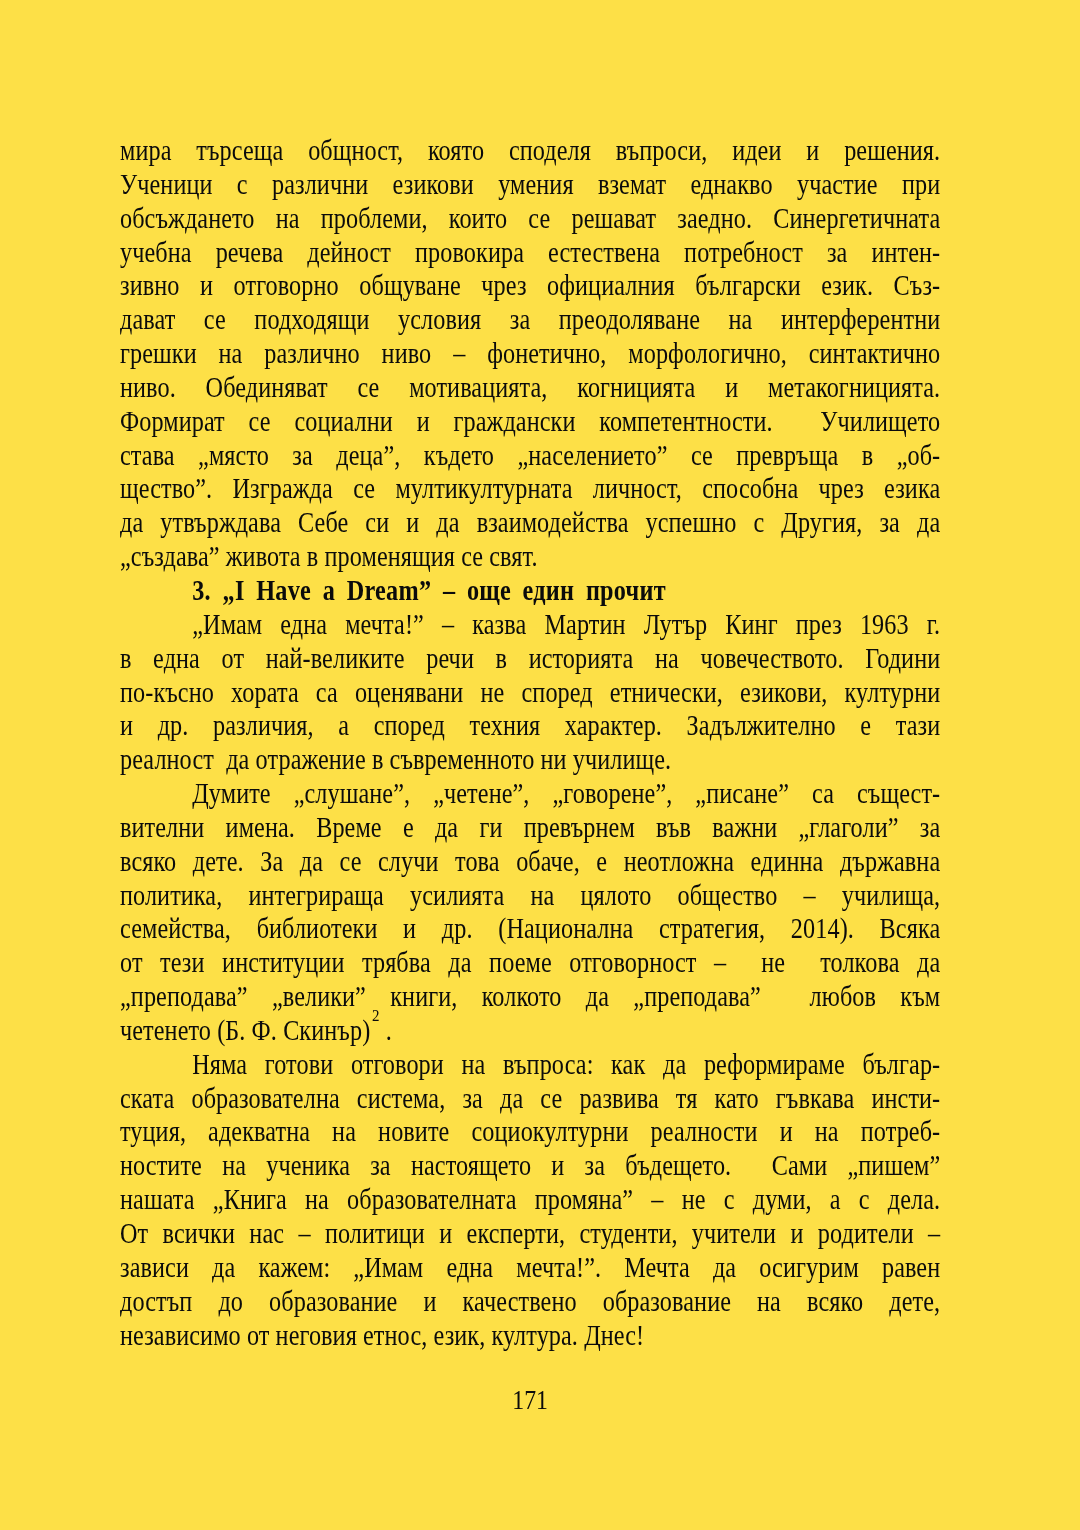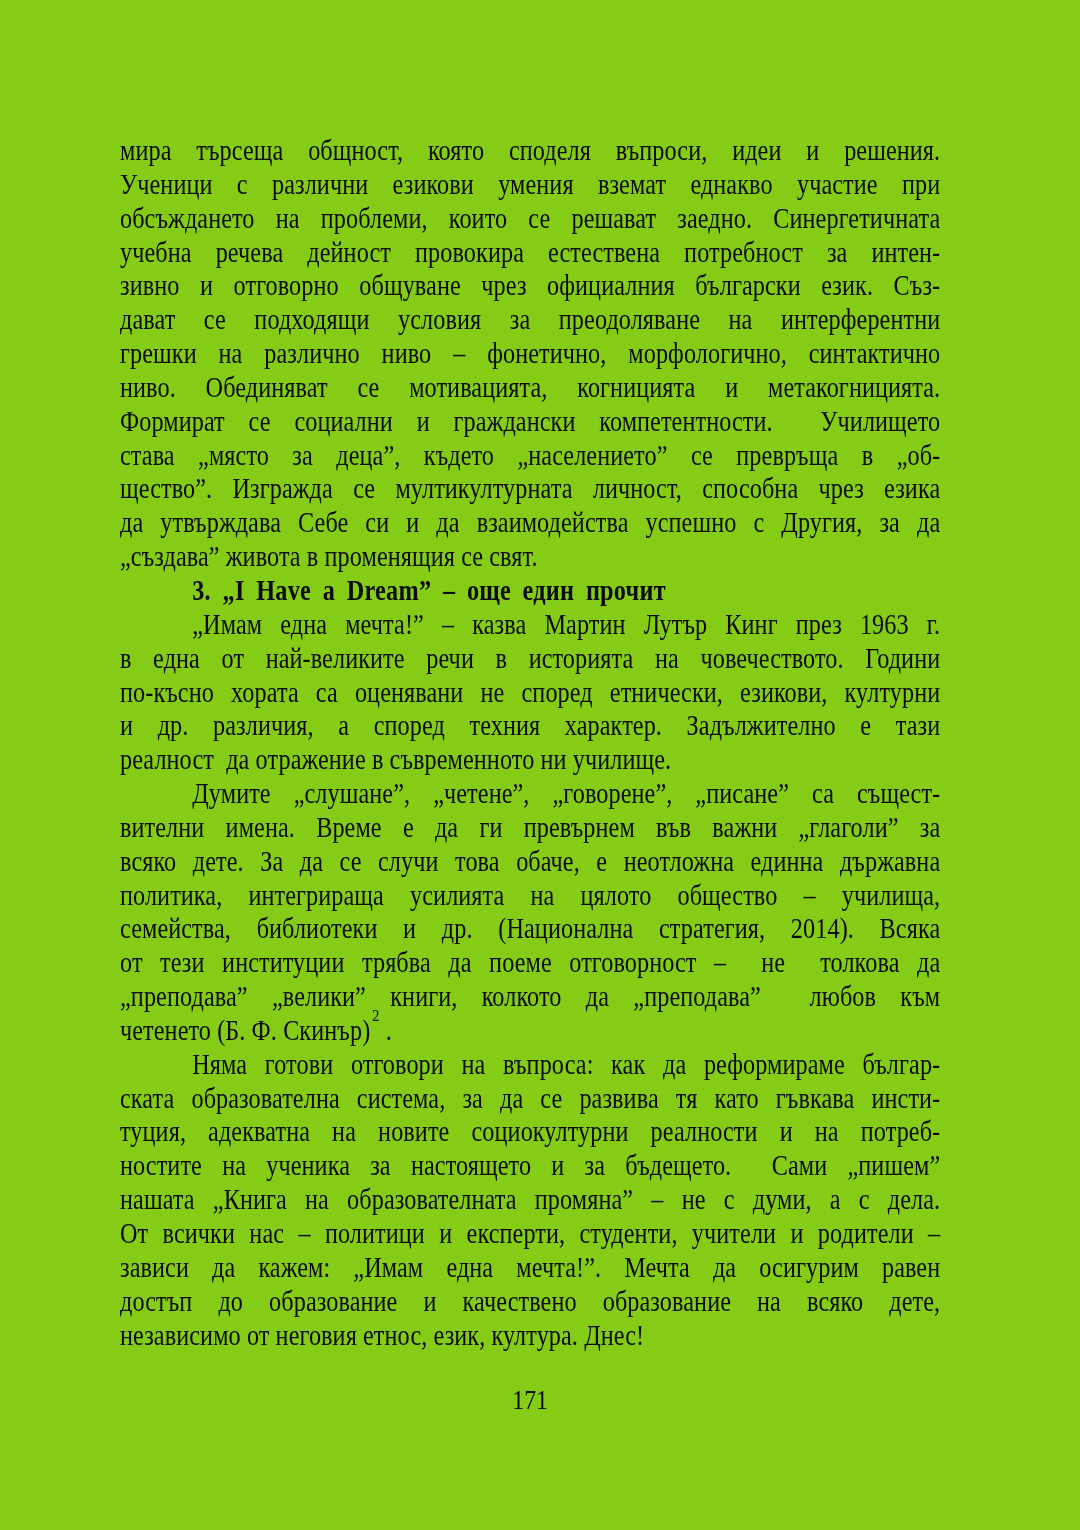--- a/index.html
+++ b/index.html
@@ -1,20 +1,20 @@
 <!DOCTYPE html>
 <html lang="bg"><head>
 <meta charset="utf-8">
 <style>
   html, body { margin: 0; padding: 0; background: #ffffff; }
   .page {
     position: relative;
     width: 1080px;
     height: 1530px;
-    background: #84cc16;
+    background: #fde047;
     overflow: hidden;
     font-family: "Liberation Serif", "DejaVu Serif", serif;
     color: #0b0b0b;
   }
   .text-block {
     position: absolute;
     left: 120px;
     top: 134px;
     width: 965px;
     transform: scaleX(0.85);

